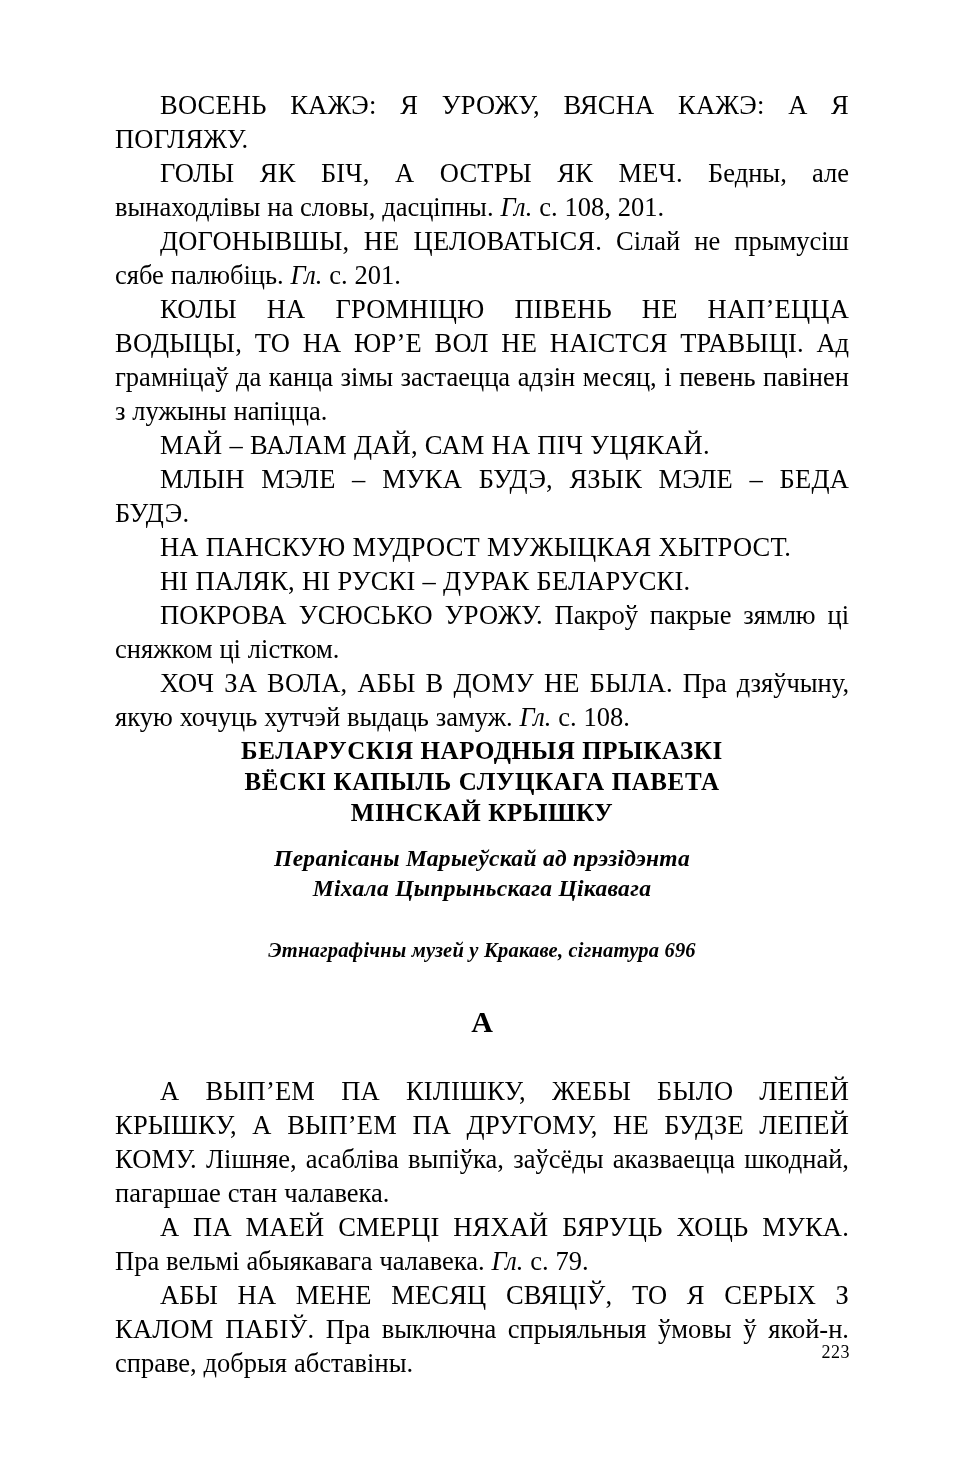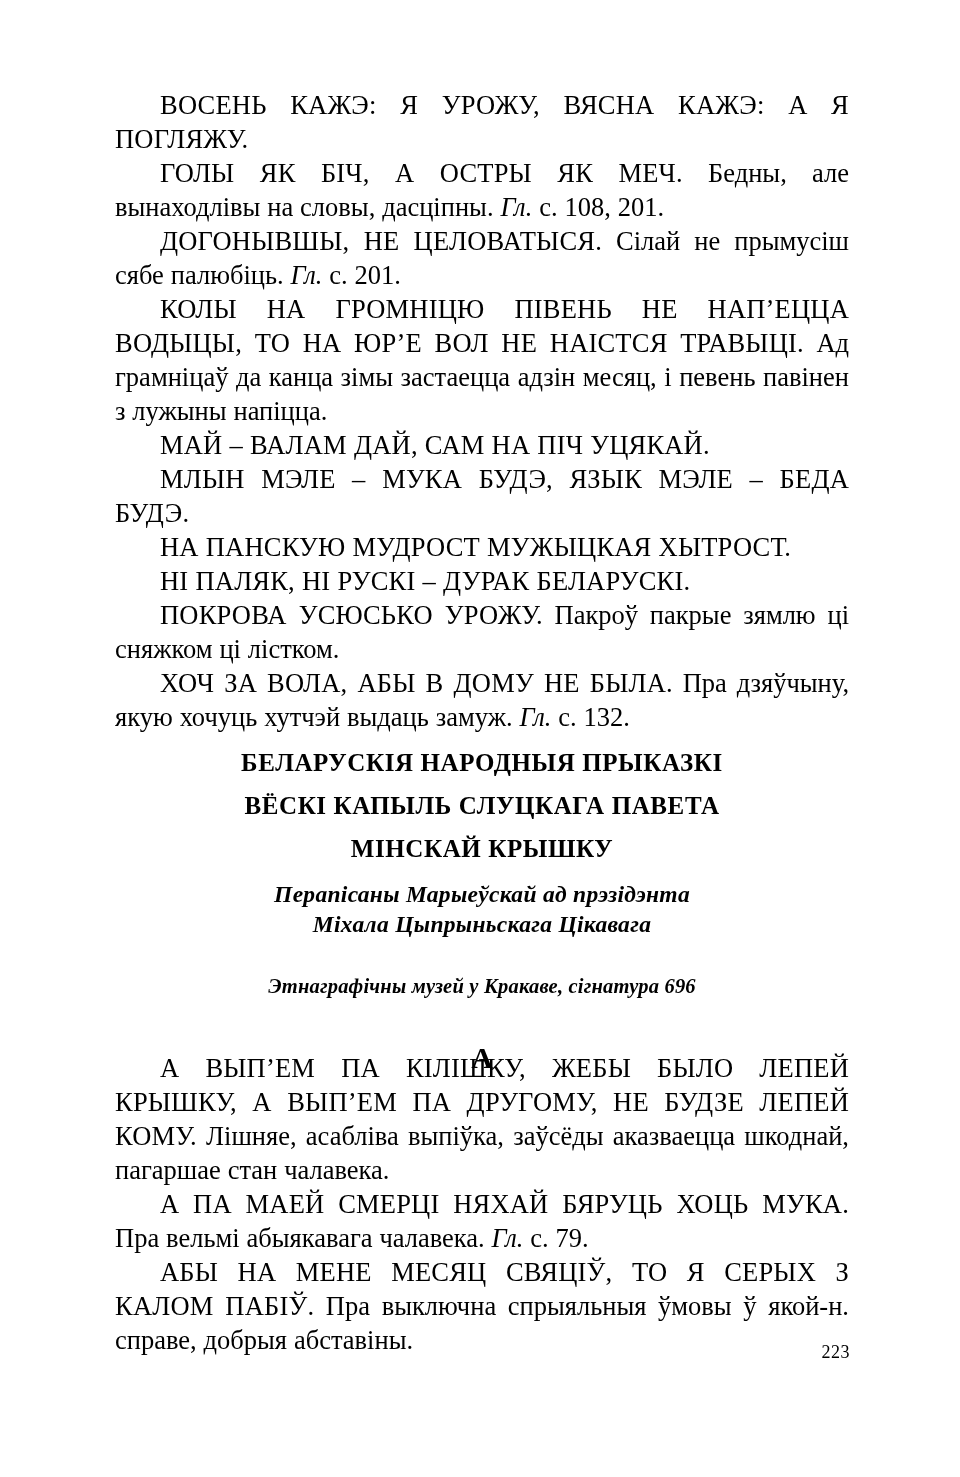--- a/index.html
+++ b/index.html
@@ -49,21 +49,21 @@
     left: 115px;
     top: 735px;
     width: 734px;
     text-align: center;
   }
   .head-main {
     font-size: 25px;
     line-height: 31px;
     font-weight: bold;
     letter-spacing: 0.6px;
-    margin: 12px;
+    margin: 0;
   }
   .head-sub {
     font-size: 23.5px;
     line-height: 30px;
     font-weight: bold;
     font-style: italic;
     margin: 0;
     letter-spacing: 0.3px;
   }
   .head-sub-wrap { margin-top: 15px; }
@@ -82,21 +82,21 @@
     font-weight: bold;
     margin: 0;
     text-align: center;
   }
   .section-letter-wrap { margin-top: 42px; }
 
   
   #textblock2 {
     position: absolute;
     left: 115px;
-    top: 1051px;
+    top: 1074px;
     width: 734px;
   }
 
   #folio {
     position: absolute;
     right: 110px;
     top: 1336px;
     font-size: 18px;
     line-height: 32px;
     letter-spacing: 0.5px;
@@ -139,21 +139,21 @@
 
     <p class="entry">
       <span class="hw">НІ ПАЛЯК, НІ РУСКІ – ДУРАК БЕЛАРУСКІ.</span>
     </p>
 
     <p class="entry">
       <span class="hw">ПОКРОВА УСЮСЬКО УРОЖУ.</span><span class="note"> Пакроў пакрые зямлю ці сняжком ці лістком.</span>
     </p>
 
     <p class="entry">
-      <span class="hw">ХОЧ ЗА ВОЛА, АБЫ В ДОМУ НЕ БЫЛА.</span><span class="note"> Пра дзяўчыну, якую хочуць хутчэй выдаць замуж. </span><span class="ital">Гл.</span><span> с. 132.</span>
+      <span class="hw">ХОЧ ЗА ВОЛА, АБЫ В ДОМУ НЕ БЫЛА.</span><span class="note"> Пра дзяўчыну, якую хочуць хутчэй выдаць замуж. </span><span class="ital">Гл.</span><span> с. 108.</span>
     </p>
 
   </div>
 
   <div id="heading-block">
     <div>
       <p class="head-main">БЕЛАРУСКІЯ НАРОДНЫЯ ПРЫКАЗКІ</p>
       <p class="head-main">ВЁСКІ КАПЫЛЬ СЛУЦКАГА ПАВЕТА</p>
       <p class="head-main">МІНСКАЙ КРЫШКУ</p>
     </div>

